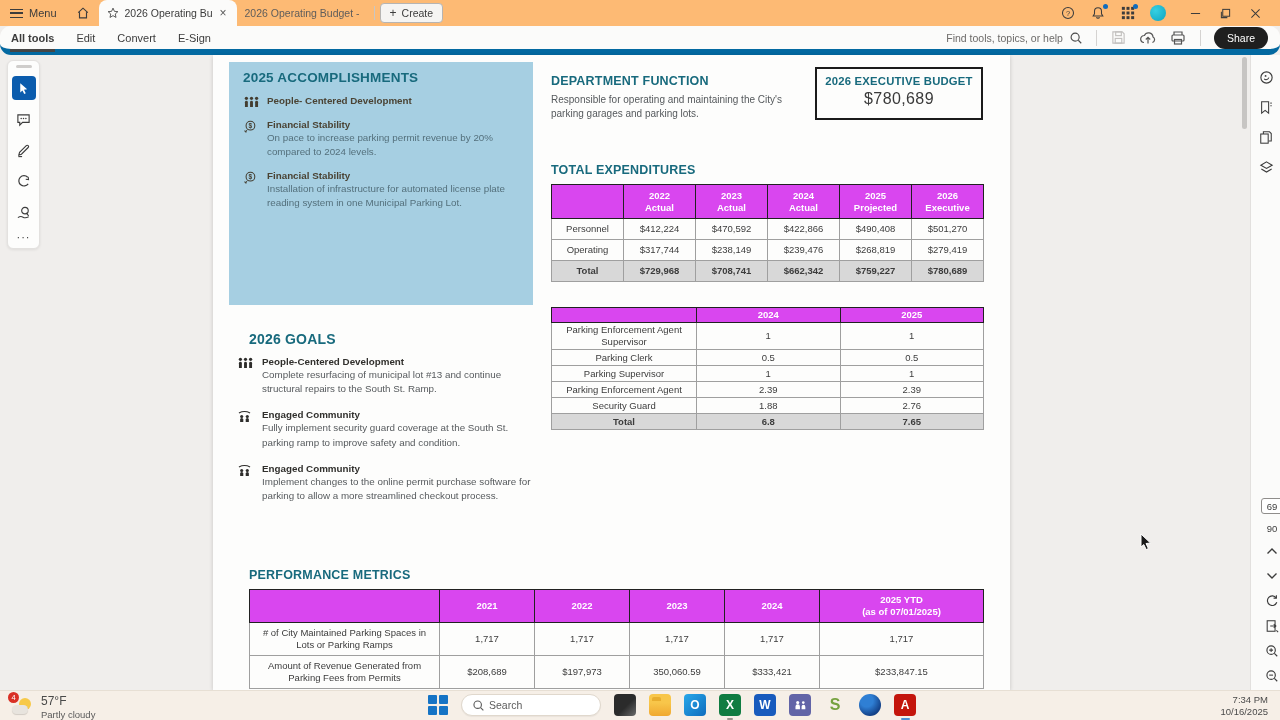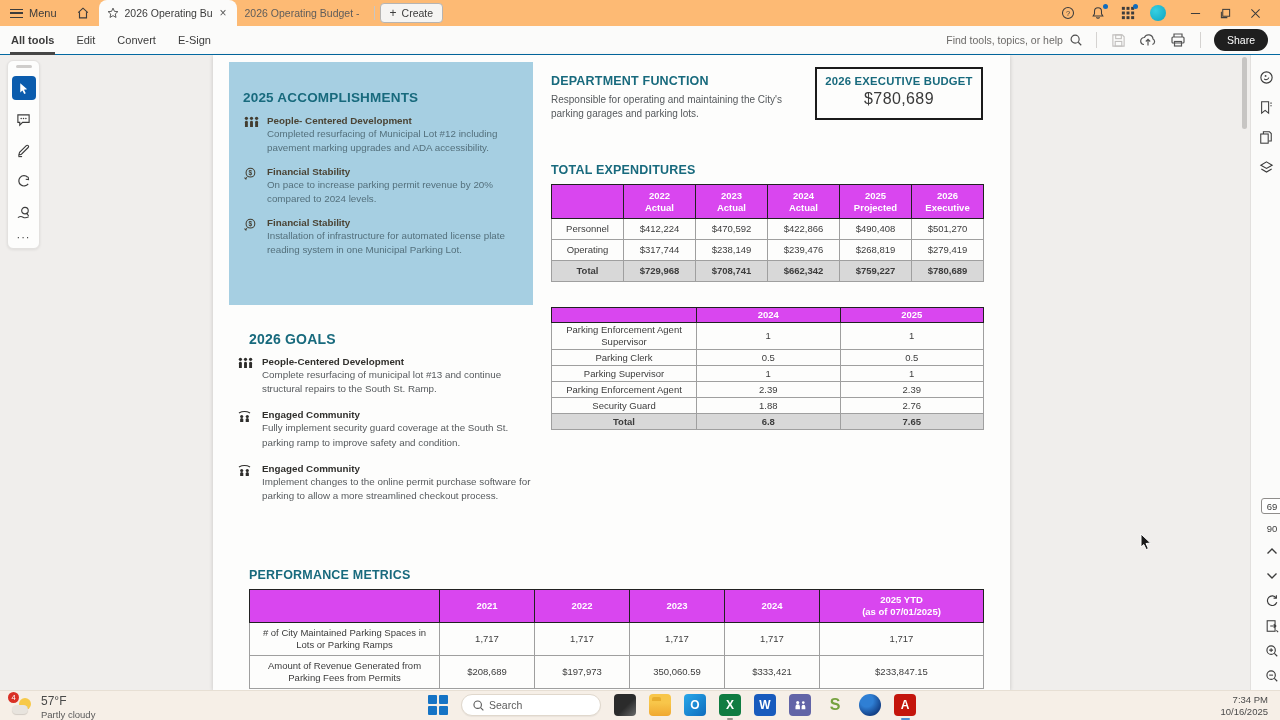--- a/index.html
+++ b/index.html
@@ -21,21 +21,21 @@
   .create-btn { display:flex; align-items:center; gap:5px; border:1px solid #b6b4b2; border-radius:4px; height:20px; padding:0 9px; font-size:10.5px; color:#3c3c3c; background:#f5f4f2; }
   .create-plus { font-size:12px; line-height:1; }
   .titlebar-right { margin-left:auto; display:flex; align-items:center; gap:14px; padding-right:10px; }
   .tb-ico { position:relative; width:16px; height:16px; display:flex; align-items:center; justify-content:center; color:#3c3c3c; }
   .notif-dot { position:absolute; top:-1px; right:-2px; width:5px; height:5px; border-radius:50%; background:#0f6cbd; }
   .avatar { width:16px; height:16px; border-radius:50%; background:radial-gradient(circle at 35% 35%, #35d0e2, #0fa3c0); }
   .win-controls { display:flex; align-items:center; }
   .win-btn { width:30px; height:26px; display:flex; align-items:center; justify-content:center; color:#3c3c3c; }
 
   
-  .toolbar { position:absolute; left:0; top:26px; width:1280px; height:29px; background:#fbfbfa; border-bottom:1px solid #0369a1; display:flex; align-items:center; }
+  .toolbar { position:absolute; left:0; top:26px; width:1280px; height:29px; background:#fbfbfa; border-bottom:6px solid #0369a1; display:flex; align-items:center;border-radius:11px; }
   .tool-item { position:relative; height:29px; display:flex; align-items:center; padding:0 11px; font-size:11px; color:#3c3c3c; }
   .tool-item.active { font-weight:bold; }
   .tool-item.active::after { content:""; position:absolute; left:10px; right:10px; bottom:0; height:3px; background:#464646; }
   .toolbar-right { margin-left:auto; display:flex; align-items:center; gap:13px; padding-right:12px; }
   .find-box { display:flex; align-items:center; gap:6px; font-size:10.5px; color:#6d6b69; }
   .v-sep { width:1px; height:16px; background:#d5d3d1; }
   .tbr-ico { width:17px; height:17px; color:#565656; display:flex; align-items:center; justify-content:center; }
   .tbr-ico.disabled { color:#c2c0be; }
   .share-btn { background:#1f1f1f; color:#fff; font-size:10.5px; border-radius:12px; height:22px; padding:0 13px; display:flex; align-items:center; }
 
@@ -46,21 +46,21 @@
   .rail-tool.selected { background:#0b5cad; color:#fff; }
   .rail-more { font-size:11px; color:#3c3c3c; letter-spacing:1px; }
 
   
   .viewer { position:absolute; left:42px; top:55px; width:1208px; height:635px; background:#f0eeec; }
   .vscroll { position:absolute; right:3px; top:2px; width:5px; height:72px; border-radius:3px; background:#c7c5c3; }
   .page { position:absolute; left:171px; top:0; width:797px; height:635px; background:#fdfdfc; box-shadow:0 1px 4px rgba(0,0,0,.18); overflow:hidden; }
 
   .teal-h { color:#186a7d; font-weight:bold; letter-spacing:.2px; }
 
-  .bluebox { position:absolute; left:16px; top:7px; width:304px; height:243px; background:#a6cfe2; padding:28px 14px; }
+  .bluebox { position:absolute; left:16px; top:7px; width:304px; height:243px; background:#a6cfe2; padding:8px 14px; }
   .bluebox h2 { font-size:13.5px; margin-bottom:10px; }
   .acc-item { display:flex; gap:6px; margin-bottom:11px; }
   .acc-icon { flex:0 0 18px; padding-top:1px; color:#433d30; }
   .acc-title { font-size:9.8px; font-weight:bold; color:#4a4334; margin-bottom:1px; }
   .acc-body { font-size:9.8px; color:#54707c; line-height:1.42; }
 
   .goals { position:absolute; left:24px; top:276px; width:300px; }
   .goals h2 { font-size:14px; margin-bottom:9px; margin-left:12px; }
   .goal-item { display:flex; gap:6px; margin-bottom:13px; }
   .goal-icon { flex:0 0 19px; padding-top:1px; color:#2e2d2b; }
@@ -303,21 +303,20 @@
                 <path d="M2.3 13 V7.2 a1.7 1.7 0 0 1 3.4 0 V13 Z"></path>
                 <circle cx="10" cy="2.6" r="1.9"></circle>
                 <path d="M8.3 13 V7.2 a1.7 1.7 0 0 1 3.4 0 V13 Z"></path>
                 <circle cx="16" cy="2.6" r="1.9"></circle>
                 <path d="M14.3 13 V7.2 a1.7 1.7 0 0 1 3.4 0 V13 Z"></path>
               </g>
             </svg>
         </span>
         <div>
           <div class="acc-title">People- Centered Development</div>
-          <div class="acc-body">Completed resurfacing of Municipal Lot #12 including pavement marking upgrades and ADA accessibility.</div>
         </div>
       </div>
       <div class="acc-item">
         <span class="acc-icon">
           <svg width="14" height="14" viewBox="0 0 16 16">
               <circle cx="8.5" cy="6.5" r="5" fill="none" stroke="currentColor" stroke-width="1.2"></circle>
               <text x="8.5" y="9.5" font-size="7.5" text-anchor="middle" fill="currentColor" font-weight="bold">$</text>
               <path d="M2.5 13.5 L5 11.3 M2.2 11.8 l.3 1.9 l1.9-.2" fill="none" stroke="currentColor" stroke-width="1.1"></path>
             </svg>
         </span>

